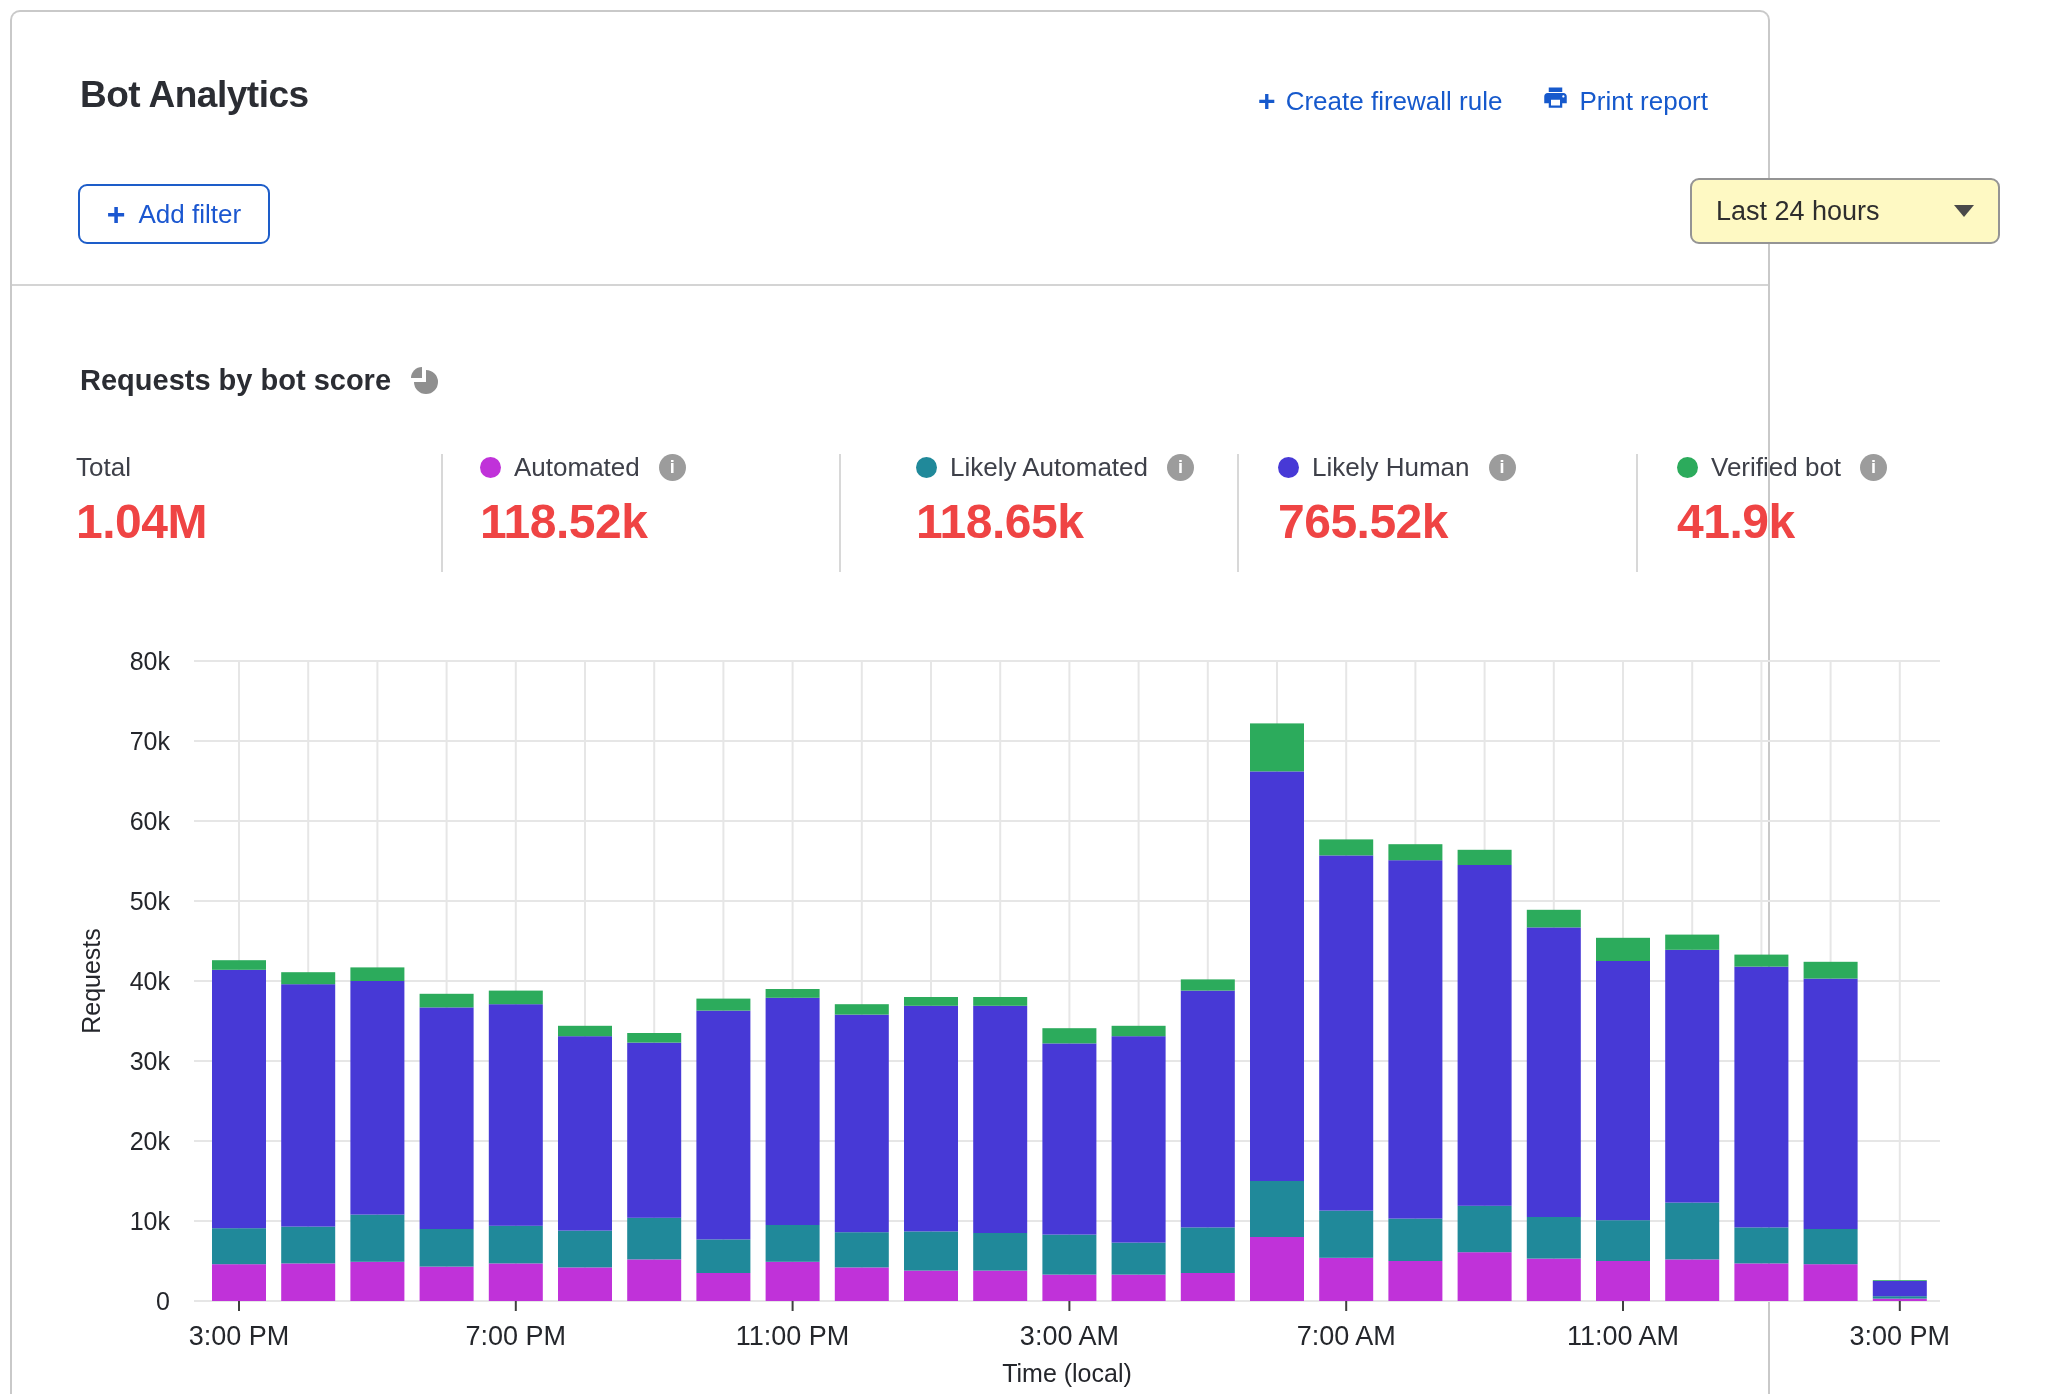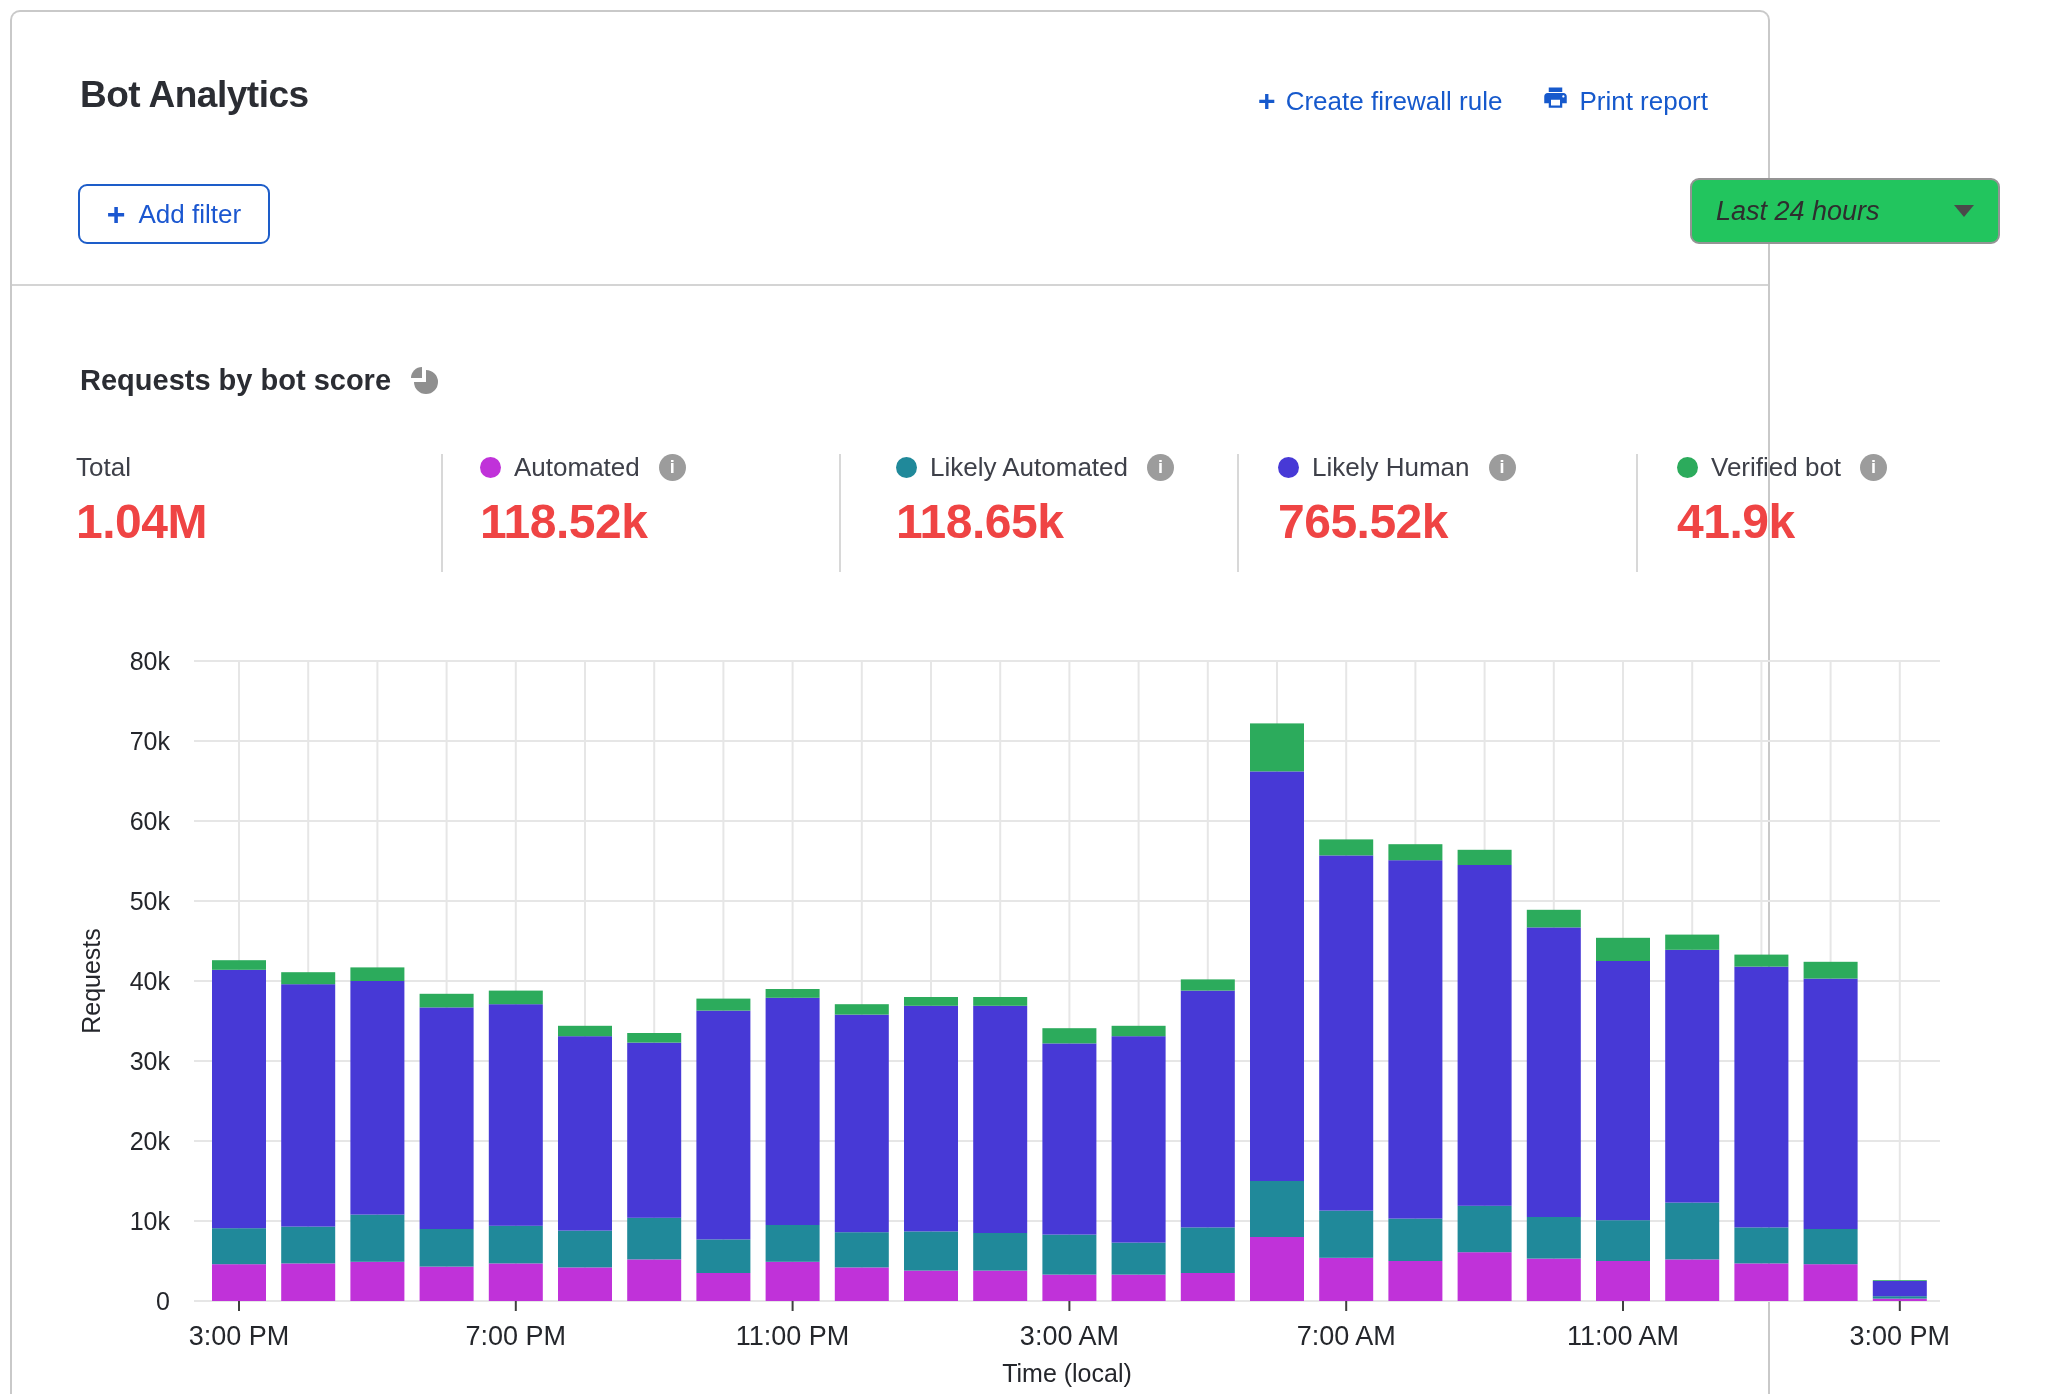--- a/index.html
+++ b/index.html
@@ -13,23 +13,23 @@
   .actions{position:absolute;right:60px;top:72px;display:flex;gap:40px;align-items:center;}
   .action-link{display:flex;align-items:center;gap:10px;color:#1659cc;font-size:26px;cursor:pointer;}
   .plus-glyph{font-size:30px;font-weight:700;line-height:1;}
   .action-link svg{width:27px;height:27px;fill:#1659cc;}
   .add-filter{position:absolute;left:66px;top:172px;width:192px;height:60px;
         border:2.5px solid #1d5dc9;border-radius:9px;background:#fff;display:flex;
         align-items:center;justify-content:center;gap:13px;color:#1b57d0;
         font-size:26px;cursor:pointer;box-sizing:border-box;}
   .add-filter .plus-glyph{font-size:32px;font-weight:600;}
   .range-select{position:absolute;left:1678px;top:166px;width:310px;height:66px;
-        border:2px solid #949494;border-radius:9px;background:#22c55e;display:flex;
+        border:2px solid #949494;border-radius:9px;background:#fef9c3;display:flex;
         align-items:center;box-sizing:border-box;padding:0 24px;font-size:27px;
-        color:#2e2e2e;cursor:pointer;font-style:italic;}
+        color:#2e2e2e;cursor:pointer;}
   .caret{margin-left:auto;width:0;height:0;border-left:10px solid transparent;
         border-right:10px solid transparent;border-top:12px solid #4a4a4a;}
   .header-divider{position:absolute;left:0;top:272px;width:100%;height:0;
         border-top:2px solid #d4d4d4;}
   .section-title-row{position:absolute;left:68px;top:352px;display:flex;align-items:flex-end;gap:18px;}
   .section-title{font-size:29px;font-weight:700;color:#2b2d33;}
   .pie-icon svg{width:32px;height:32px;display:block;}
   .stats{position:absolute;left:0;top:438px;width:2052px;height:130px;}
   .stat-col{position:absolute;top:0;}
   .stat-label-row{display:flex;align-items:center;gap:13px;height:34px;}
@@ -99,21 +99,21 @@
     <div class="stat-col" style="left:468px">
       <div class="stat-label-row">
         <span class="dot" style="background: rgb(192, 50, 217);"></span>
         <span class="stat-label">Automated</span>
         <span class="info-icon">i</span>
       </div>
       <div class="stat-value">118.52k</div>
     </div>
 
     <div class="stat-divider" style="left:827px"></div>
-    <div class="stat-col" style="left:884px">
+    <div class="stat-col" style="left:904px">
       <div class="stat-label-row">
         <span class="dot" style="background: rgb(32, 137, 154);"></span>
         <span class="stat-label">Likely Automated</span>
         <span class="info-icon">i</span>
       </div>
       <div class="stat-value">118.65k</div>
     </div>
 
     <div class="stat-divider" style="left:1225px"></div>
     <div class="stat-col" style="left:1266px">

